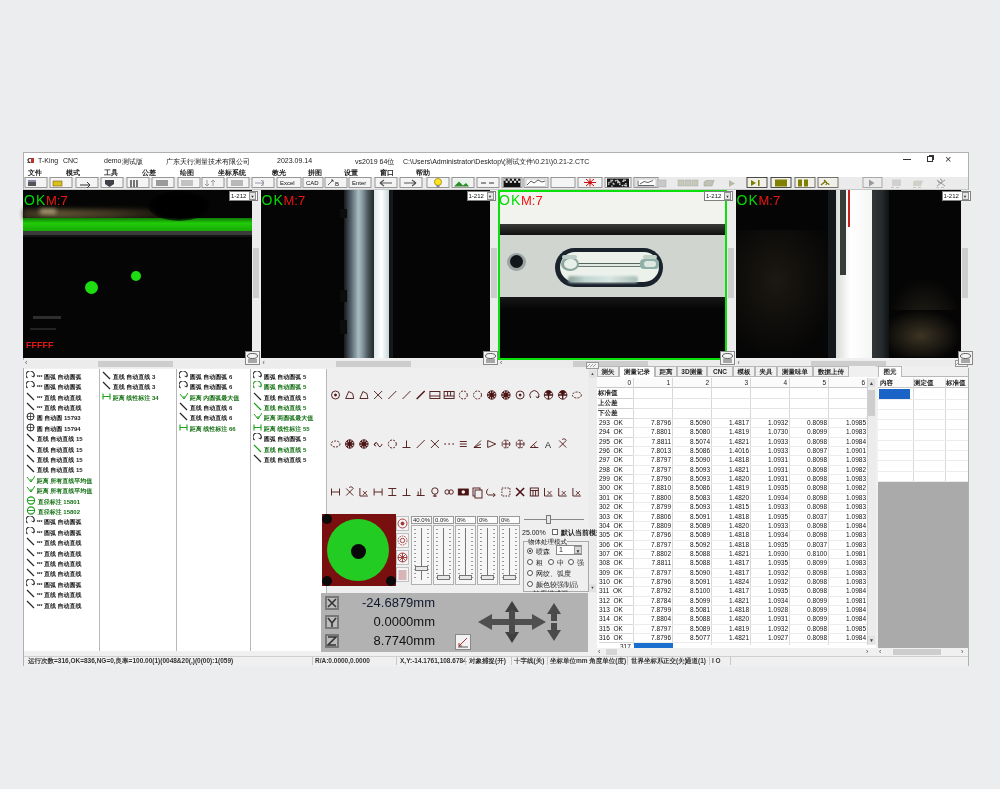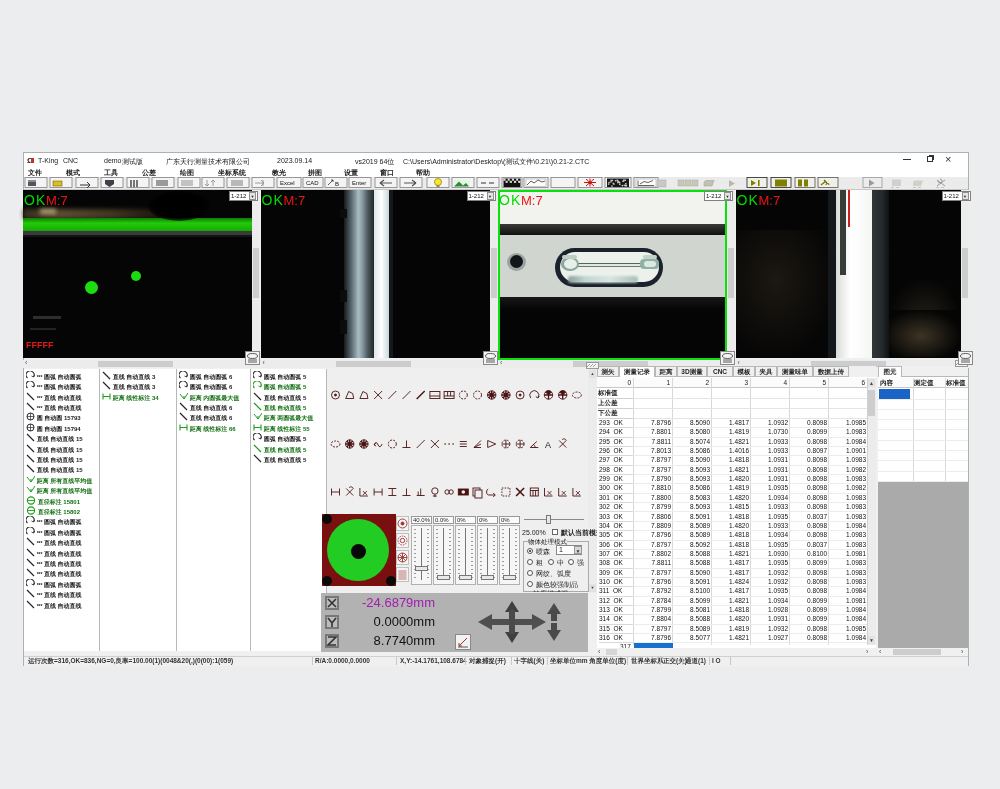--- a/index.html
+++ b/index.html
@@ -791,21 +791,21 @@
 <div style="position:absolute;left:527px;top:570px;width:6px;height:6px;border:1px solid #555;border-radius:50%;background:#fff;"></div>
 <div style="position:absolute;left:536px;top:569px;font-size:7px;color:#222;">网纹、弧度</div>
 <div style="position:absolute;left:527px;top:581px;width:6px;height:6px;border:1px solid #555;border-radius:50%;background:#fff;"></div>
 <div style="position:absolute;left:536px;top:580px;font-size:7px;color:#222;">颜色较强制品</div>
 <div style="position:absolute;left:527px;top:589px;width:60px;height:3px;overflow:hidden;font-size:7px;color:#222;">○ 轮廓模式强</div>
 <div style="position:absolute;left:321px;top:593px;width:267px;height:59px;background:#b2b2b2;"></div>
 <div style="position:absolute;left:325px;top:596px;width:14px;height:14px;border:2px solid #787878;background:#bcbcbc;"></div>
 <svg style="position:absolute;left:325px;top:596px;" width="14" height="14">
 <path d="M3 3 L11 11 M11 3 L3 11" stroke="#333" stroke-width="1.6"></path>
 </svg>
-<div style="position:absolute;left:350px;top:595px;width:85px;height:14px;font-size:13px;color:#a21caf;text-align:right;">-24.6879mm</div>
+<div style="position:absolute;left:350px;top:595px;width:85px;height:14px;font-size:13px;color:#0f172a;text-align:right;">-24.6879mm</div>
 <div style="position:absolute;left:325px;top:615px;width:14px;height:14px;border:2px solid #787878;background:#bcbcbc;"></div>
 <svg style="position:absolute;left:325px;top:615px;" width="14" height="14">
 <path d="M3 3 L7 8 L11 3 M7 8 V12" stroke="#333" stroke-width="1.6" fill="none"></path>
 </svg>
 <div style="position:absolute;left:350px;top:614px;width:85px;height:14px;font-size:13px;color:#111;text-align:right;">0.0000mm</div>
 <div style="position:absolute;left:325px;top:634px;width:14px;height:14px;border:2px solid #787878;background:#bcbcbc;"></div>
 <svg style="position:absolute;left:325px;top:634px;" width="14" height="14">
 <path d="M3 3 H11 L3 11 H11" stroke="#333" stroke-width="1.6" fill="none"></path>
 </svg>
 <div style="position:absolute;left:350px;top:633px;width:85px;height:14px;font-size:13px;color:#111;text-align:right;">8.7740mm</div>

